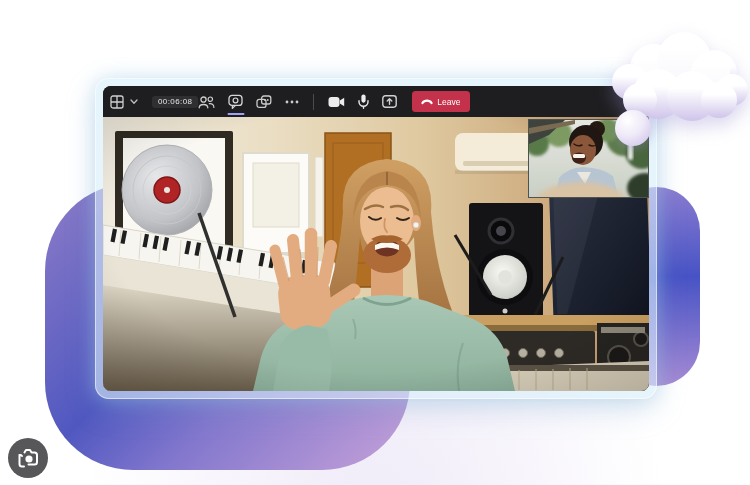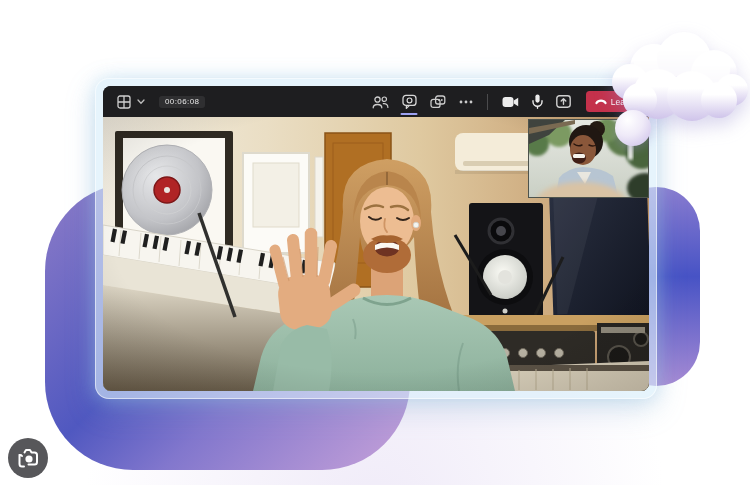--- a/index.html
+++ b/index.html
@@ -26,22 +26,22 @@
     position:absolute;left:95px;top:78px;width:562px;height:321px;z-index:2;
     border-radius:14px;background:rgba(214,238,250,0.62);
     box-shadow:0 0 0 1px rgba(255,255,255,.55) inset, 0 10px 30px rgba(120,160,200,.28), 0 0 18px rgba(170,215,240,.45);
     padding:8px;box-sizing:border-box;
   }
   .window-inner{
     width:546px;height:305px;border-radius:8px;overflow:hidden;background:#1e1e20;
     position:relative;
   }
   .toolbar{
-    height:31px;background:#1e1e20;display:flex;align-items:center;justify-content:space-between;
-    padding:0 6px 0 14px;box-sizing:border-box;
+    height:31px;background:#1e1e20;display:flex;align-items:center;
+    padding:0 6px 0 7px;box-sizing:border-box;
   }
   .tb-left{display:flex;align-items:center;gap:6px;}
   .timer-pill{
     margin-left:8px;background:rgba(255,255,255,.08);border-radius:3px;
     padding:2px 6px;font-size:8px;letter-spacing:.4px;color:#e6e6e6;line-height:1;
   }
   .tb-right{display:flex;align-items:center;gap:13px;}
   .tool{position:relative;display:flex;align-items:center;justify-content:center;height:31px;cursor:pointer;}
   .tool .active-bar{position:absolute;bottom:2px;left:50%;transform:translateX(-50%);width:17px;height:2px;border-radius:2px;background:#9da2f2;}
   .tb-divider{width:1px;height:16px;background:#4b4b4d;margin:0 1px;}

